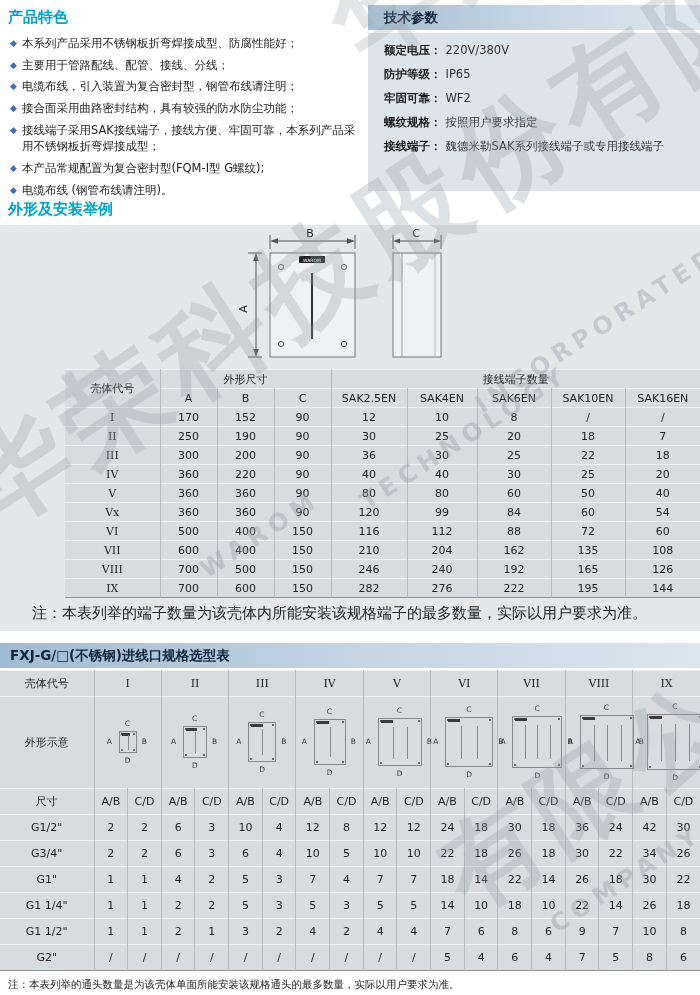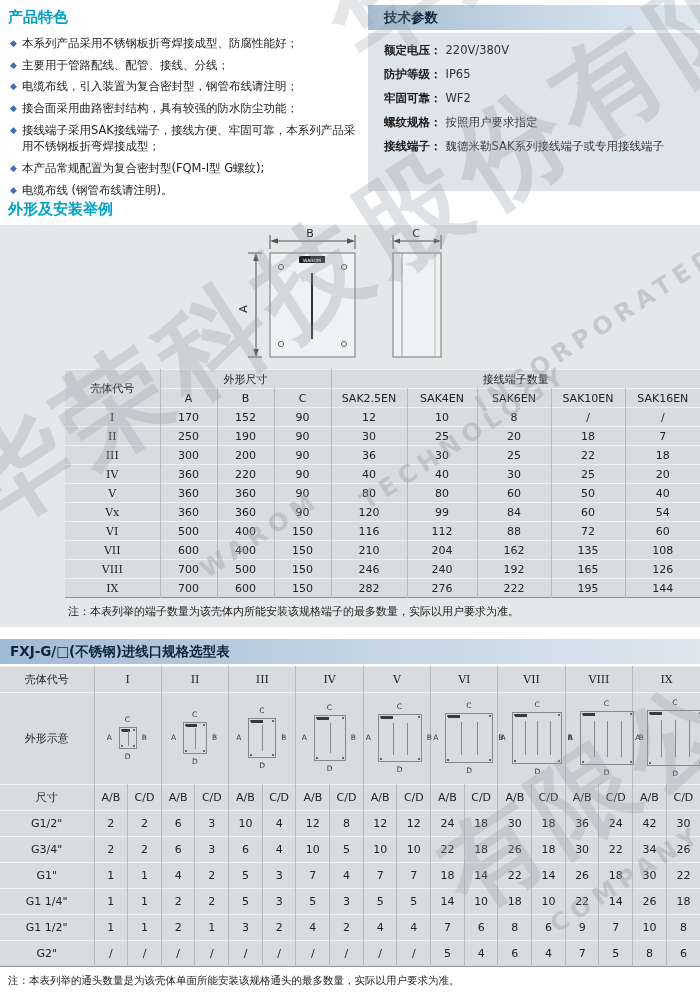--- a/index.html
+++ b/index.html
@@ -34,21 +34,21 @@
 
   
   .t1 { border-collapse:collapse; table-layout:fixed; margin-left:65px; width:635px;
         font-size:11px; color:#222; border-top:1px solid #8e9396; border-bottom:1px solid #8e9396;
         background:#d8dcde; }
   .t1 td, .t1 th { border-right:1px solid #b5babd; border-top:1px solid #eef0f1;
         text-align:center; padding:0; height:19px; font-weight:normal; vertical-align:middle; }
   .t1 tr > *:last-child { border-right:none; }
   .t1 th { font-size:11px; }
   .roman { font-family:"DejaVu Serif", serif; }
-  .note { font-size:11px; color:#222; padding:6px 0 8px 68px; }
+  .note { font-size:15px; color:#222; padding:6px 0 8px 32px; }
 
   
   .sel-bar { margin-top:12px; height:25px; line-height:25px; padding-left:10px;
              font-size:13.5px; font-weight:bold; color:#10253c;
              background:linear-gradient(90deg,#a0bbd4 0%,#c6d6e5 55%,#dce6ef 100%); }
   .t2 { border-collapse:collapse; table-layout:fixed; width:700px; font-size:11px; color:#222;
         border-bottom:1px solid #8e9396; background:#d8dcde; margin-top:2px; }
   .t2 td { border-right:1px solid #b5babd; border-top:1px solid #eef0f1;
         text-align:center; padding:0; height:26px; vertical-align:middle; }
   .t2 tr > td:last-child { border-right:none; }

